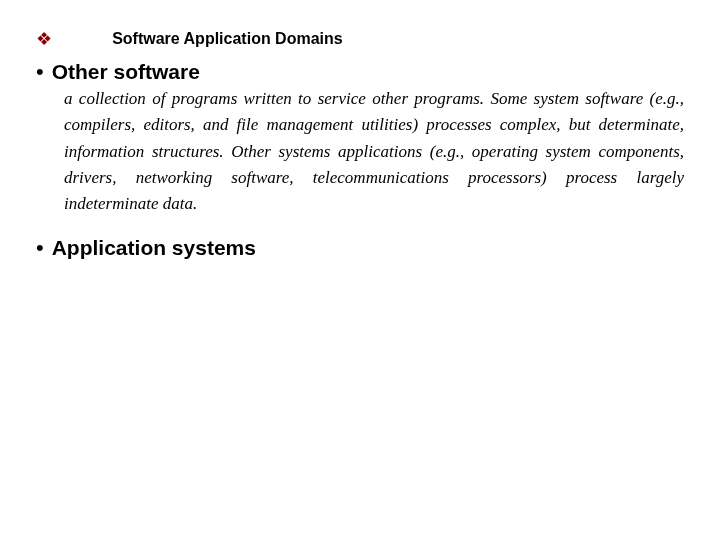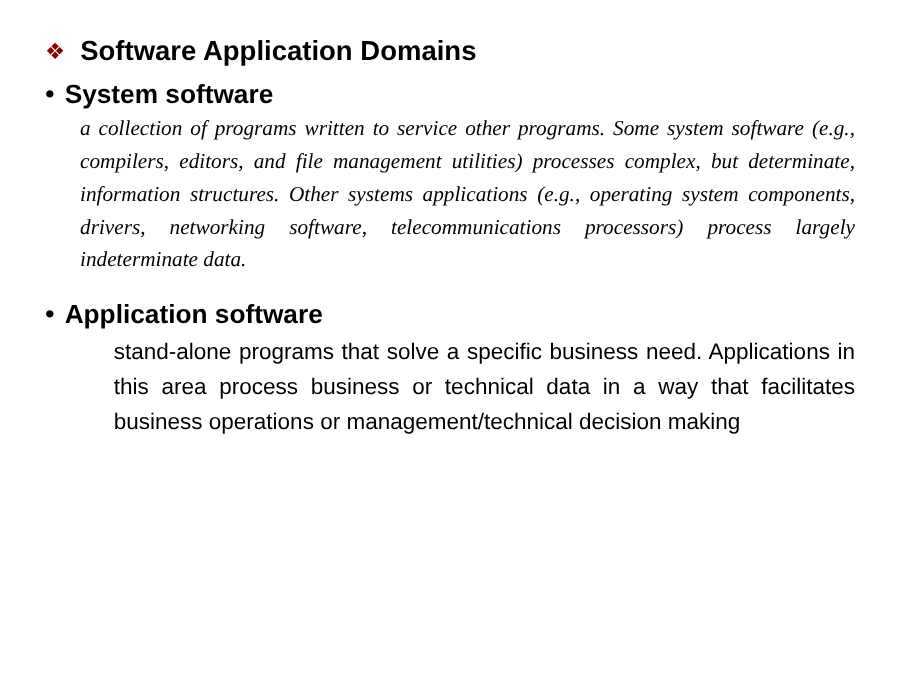--- a/index.html
+++ b/index.html
@@ -33,24 +33,25 @@
       margin-bottom: 10px;
     }
 
     .diamond-icon {
       color: #8B0000;
       font-size: 18px;
       margin-right: 4px;
     }
 
     .heading-text {
-      font-size: 22px;
+      font-size: 16px;
       font-weight: bold;
       color: #000000;
       font-family: Arial, Helvetica, sans-serif;
+      margin-left: 48px;
     }
 
     .bullet-section {
       margin-bottom: 10px;
     }
 
     .bullet-dot {
       font-size: 22px;
       color: #000;
       line-height: 1;
@@ -103,26 +104,25 @@
 <div class="slide">
 
   <div class="main-heading">
     <span class="diamond-icon">❖</span>
     <span class="heading-text">Software Application Domains</span>
   </div>
 
   <div class="bullet-section">
     <div class="bullet-heading-row">
       <span class="bullet-dot">•</span>
-      <span class="bullet-title">System software</span>
+      <span class="bullet-title">Other software</span>
     </div>
     <div class="italic-body">a collection of programs written to service other programs. Some system software (e.g., compilers, editors, and file management utilities) processes complex, but determinate, information structures. Other systems applications (e.g., operating system components, drivers, networking software, telecommunications processors) process largely indeterminate data.</div>
   </div>
 
   <div class="bullet-section bullet-section-2">
     <div class="bullet-heading-row">
       <span class="bullet-dot">•</span>
-      <span class="bullet-title">Application software</span>
+      <span class="bullet-title">Application systems</span>
     </div>
-    <div class="normal-body">stand-alone programs that solve a specific business need. Applications in this area process business or technical data in a way that facilitates business operations or management/technical decision making</div>
   </div>
 
 </div>
 
 </body></html>

